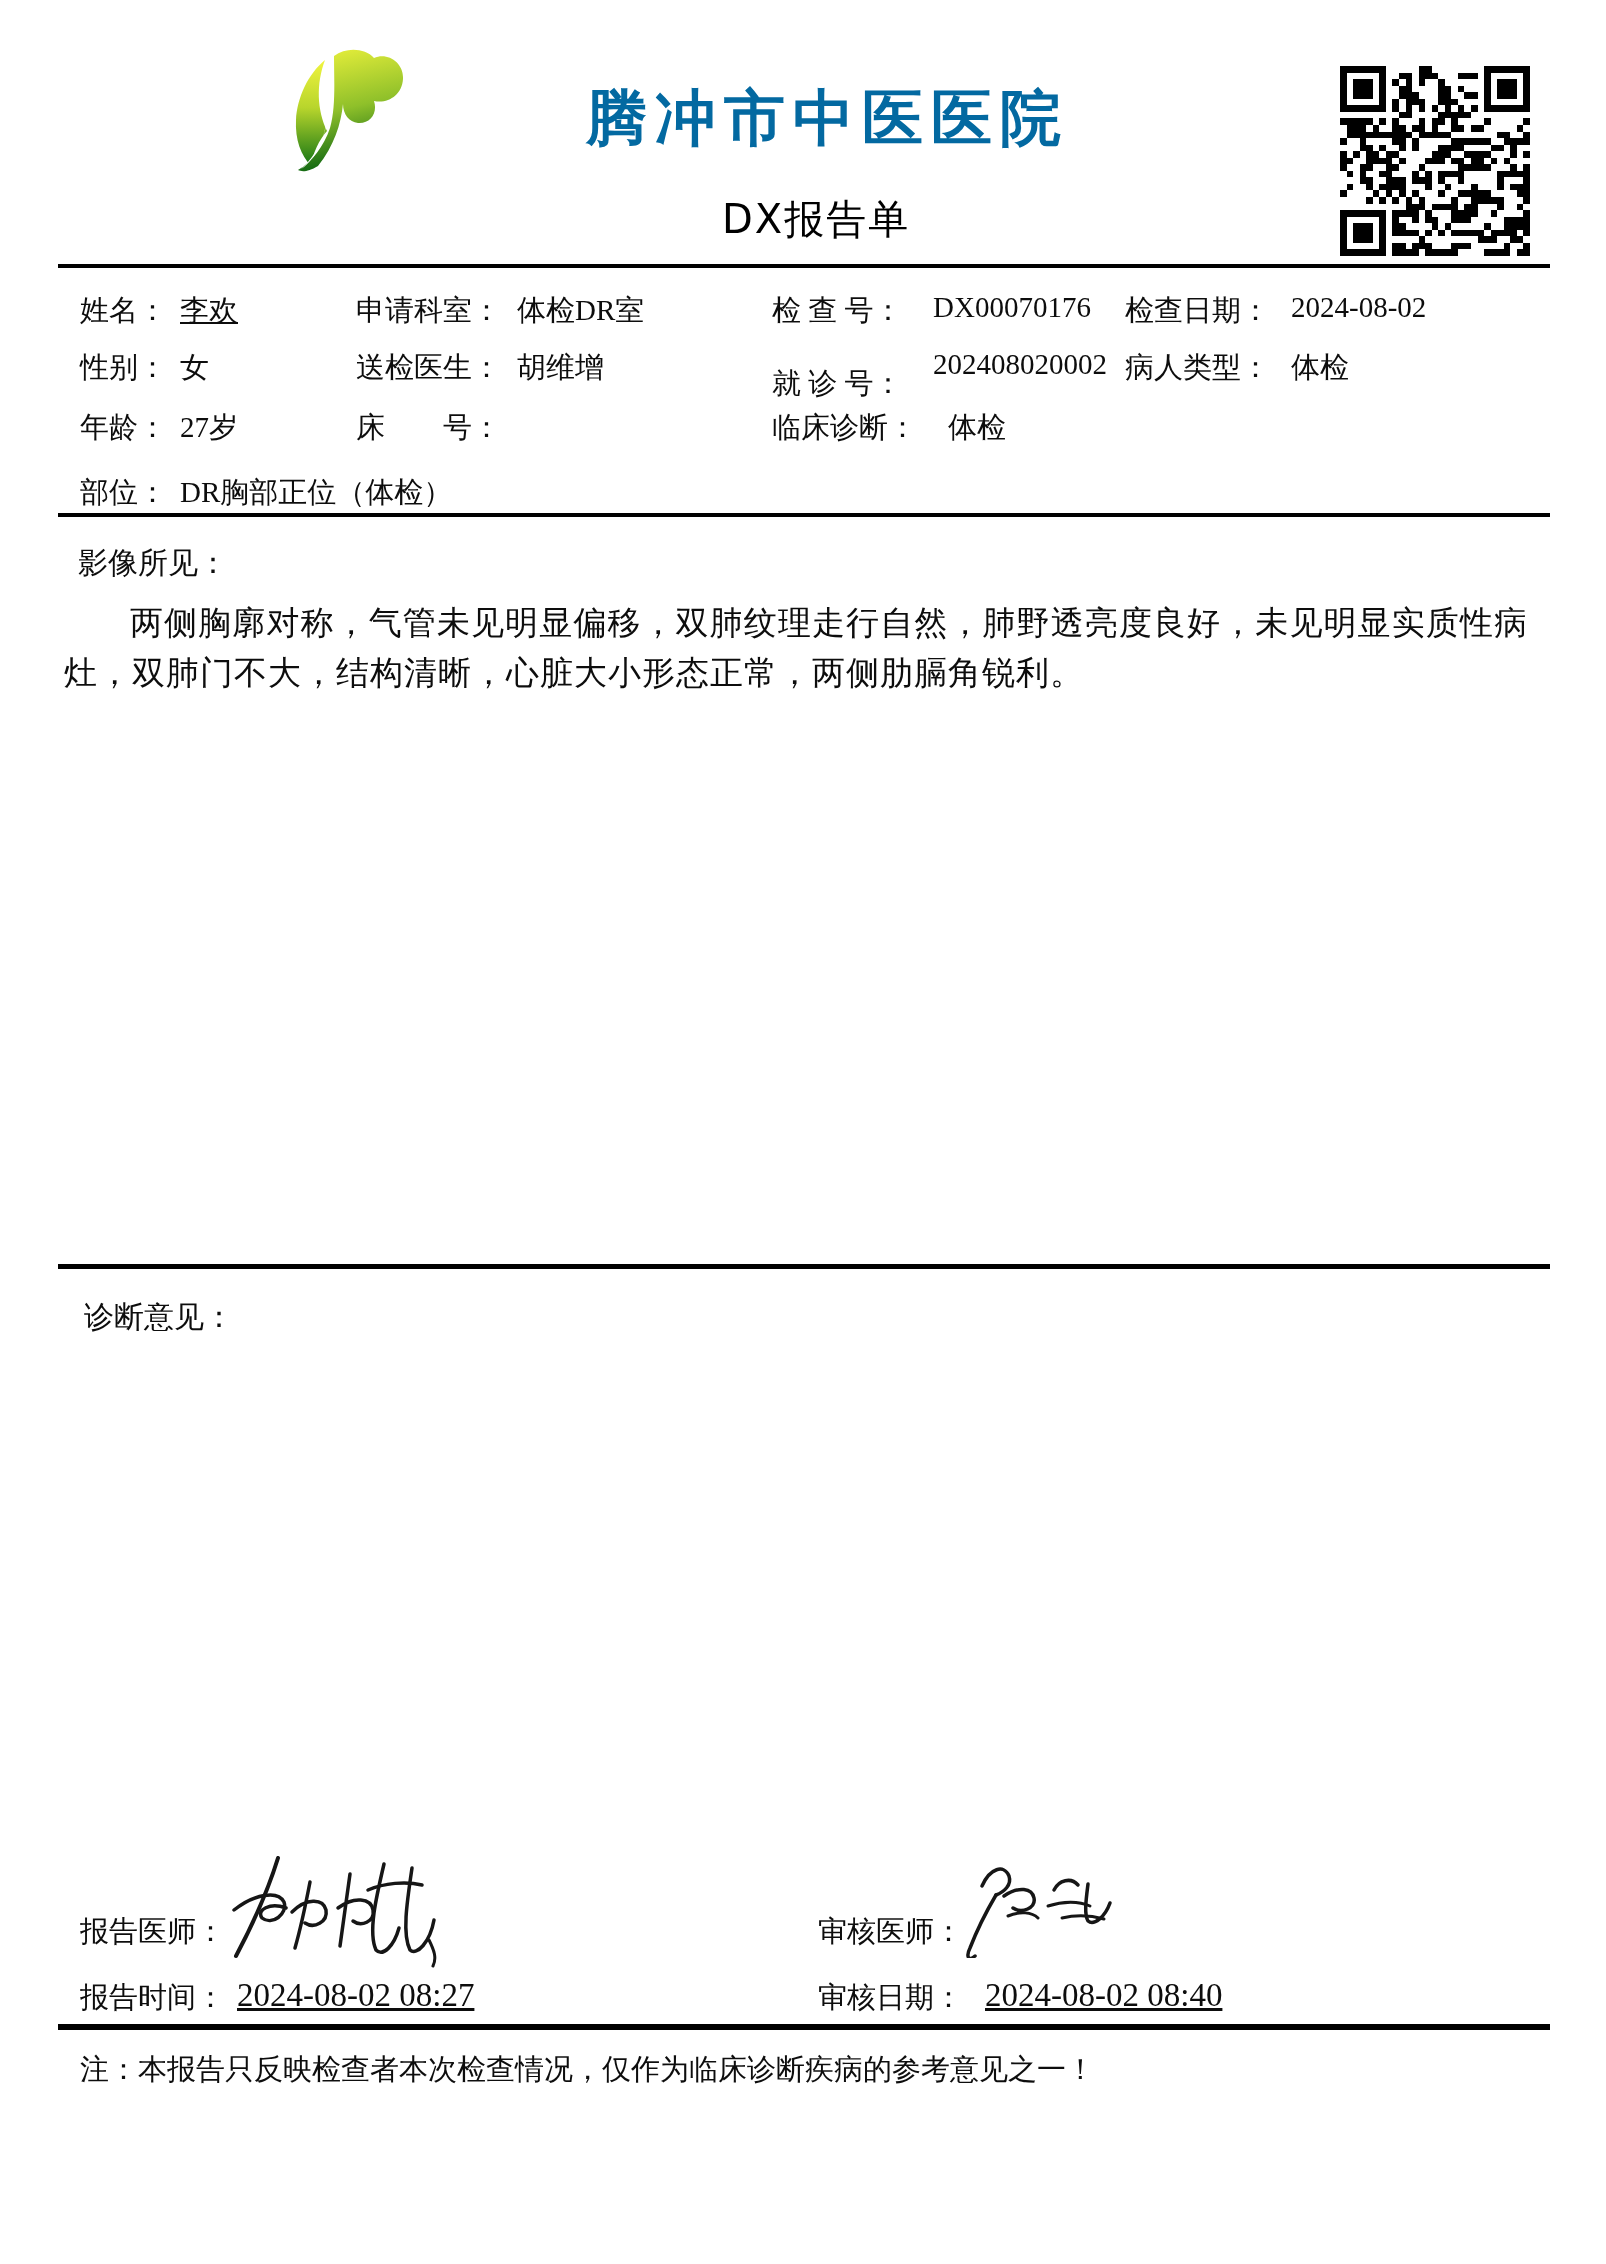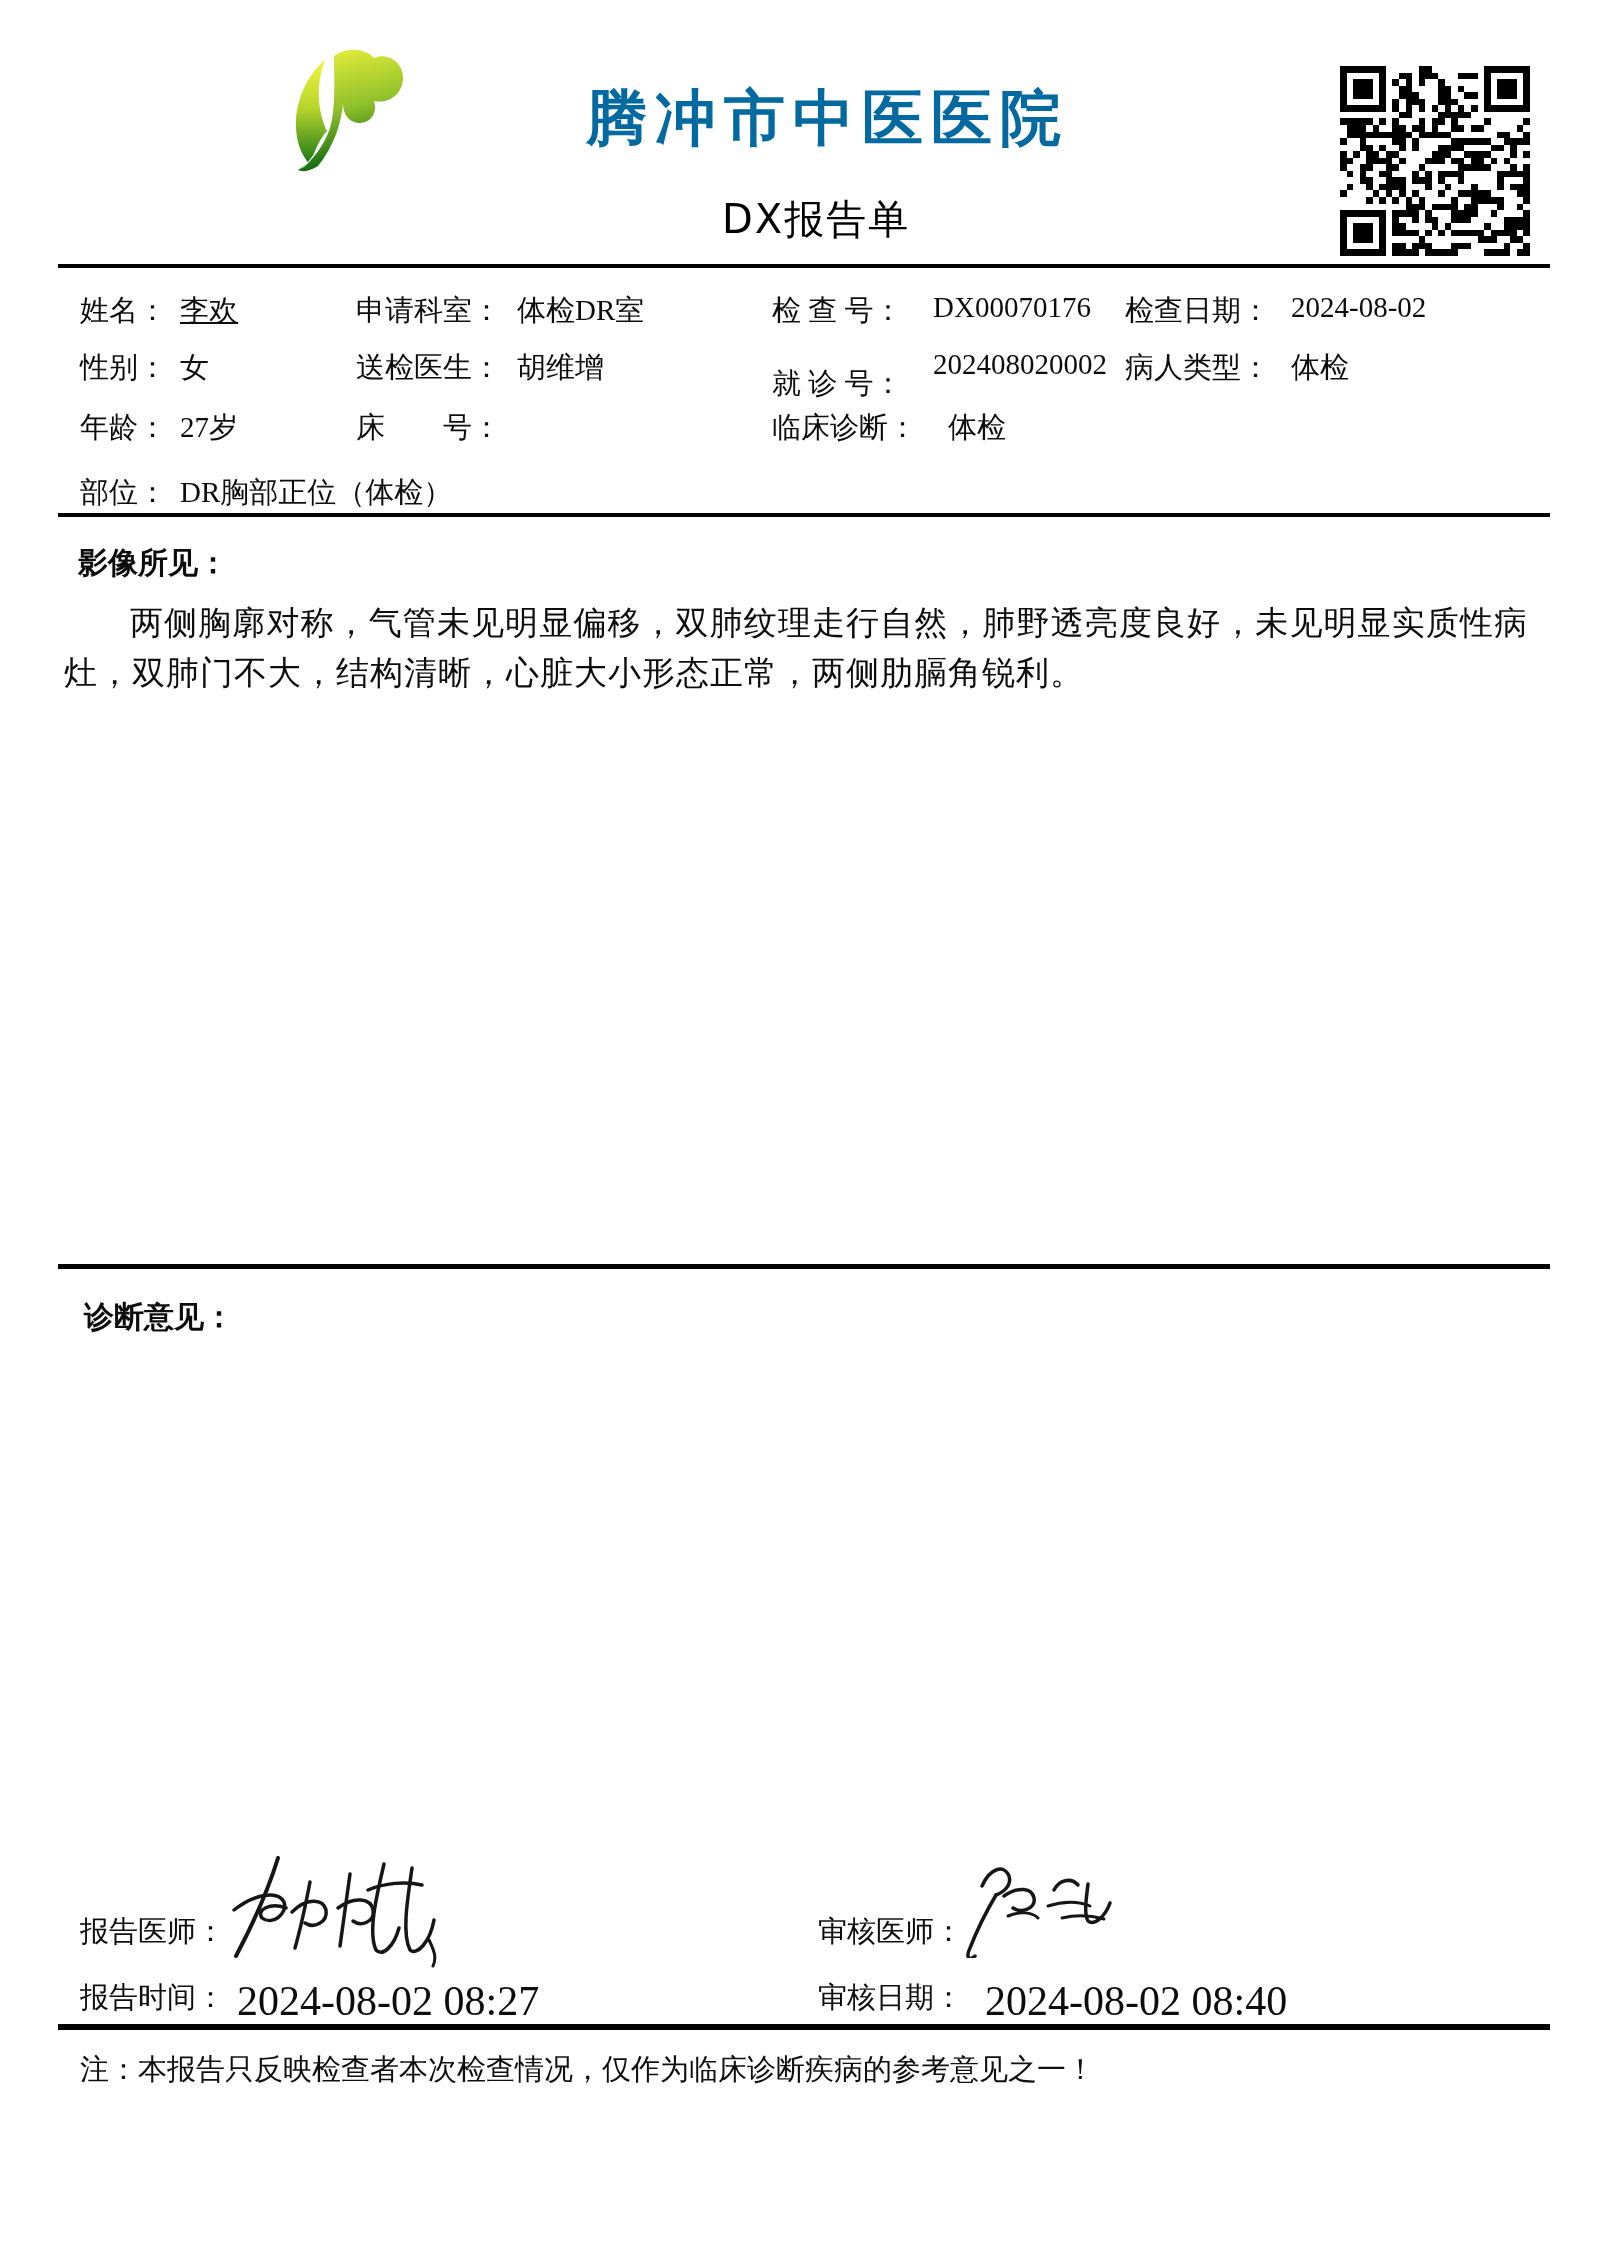--- a/index.html
+++ b/index.html
@@ -22,33 +22,33 @@
   }
   .report-title{
     font-family:"DejaVu Sans","Liberation Sans",sans-serif;
     font-weight:500;
     font-size:40px;
     letter-spacing:2px;
     color:#000;
   }
   .rule{position:absolute;left:58px;width:1492px;background:#000;}
   .pi{font-size:29px;color:#0d0d0d;}
-  .section-title{font-size:30px;color:#0d0d0d;font-weight:bold;}
+  .section-title{font-size:30px;color:#0d0d0d;}
   .body-text{
     position:absolute;
     font-size:33px;
     line-height:50px;
     color:#0d0d0d;
     text-align:justify;
     text-indent:66px;
     white-space:normal;
     letter-spacing:1px;
   }
   .foot-label{font-size:29px;}
-  .foot-value{font-size:42px;}
+  .foot-value{font-size:33px;text-decoration:underline;}
   .note-text{font-size:29px;}
   .sig{position:absolute;}
   .sig path{fill:none;stroke:#161616;stroke-linecap:round;stroke-linejoin:round;}
   #qr{shape-rendering:crispEdges;}
 </style>
 </head>
 <body>
 
 <div class="page">
 

